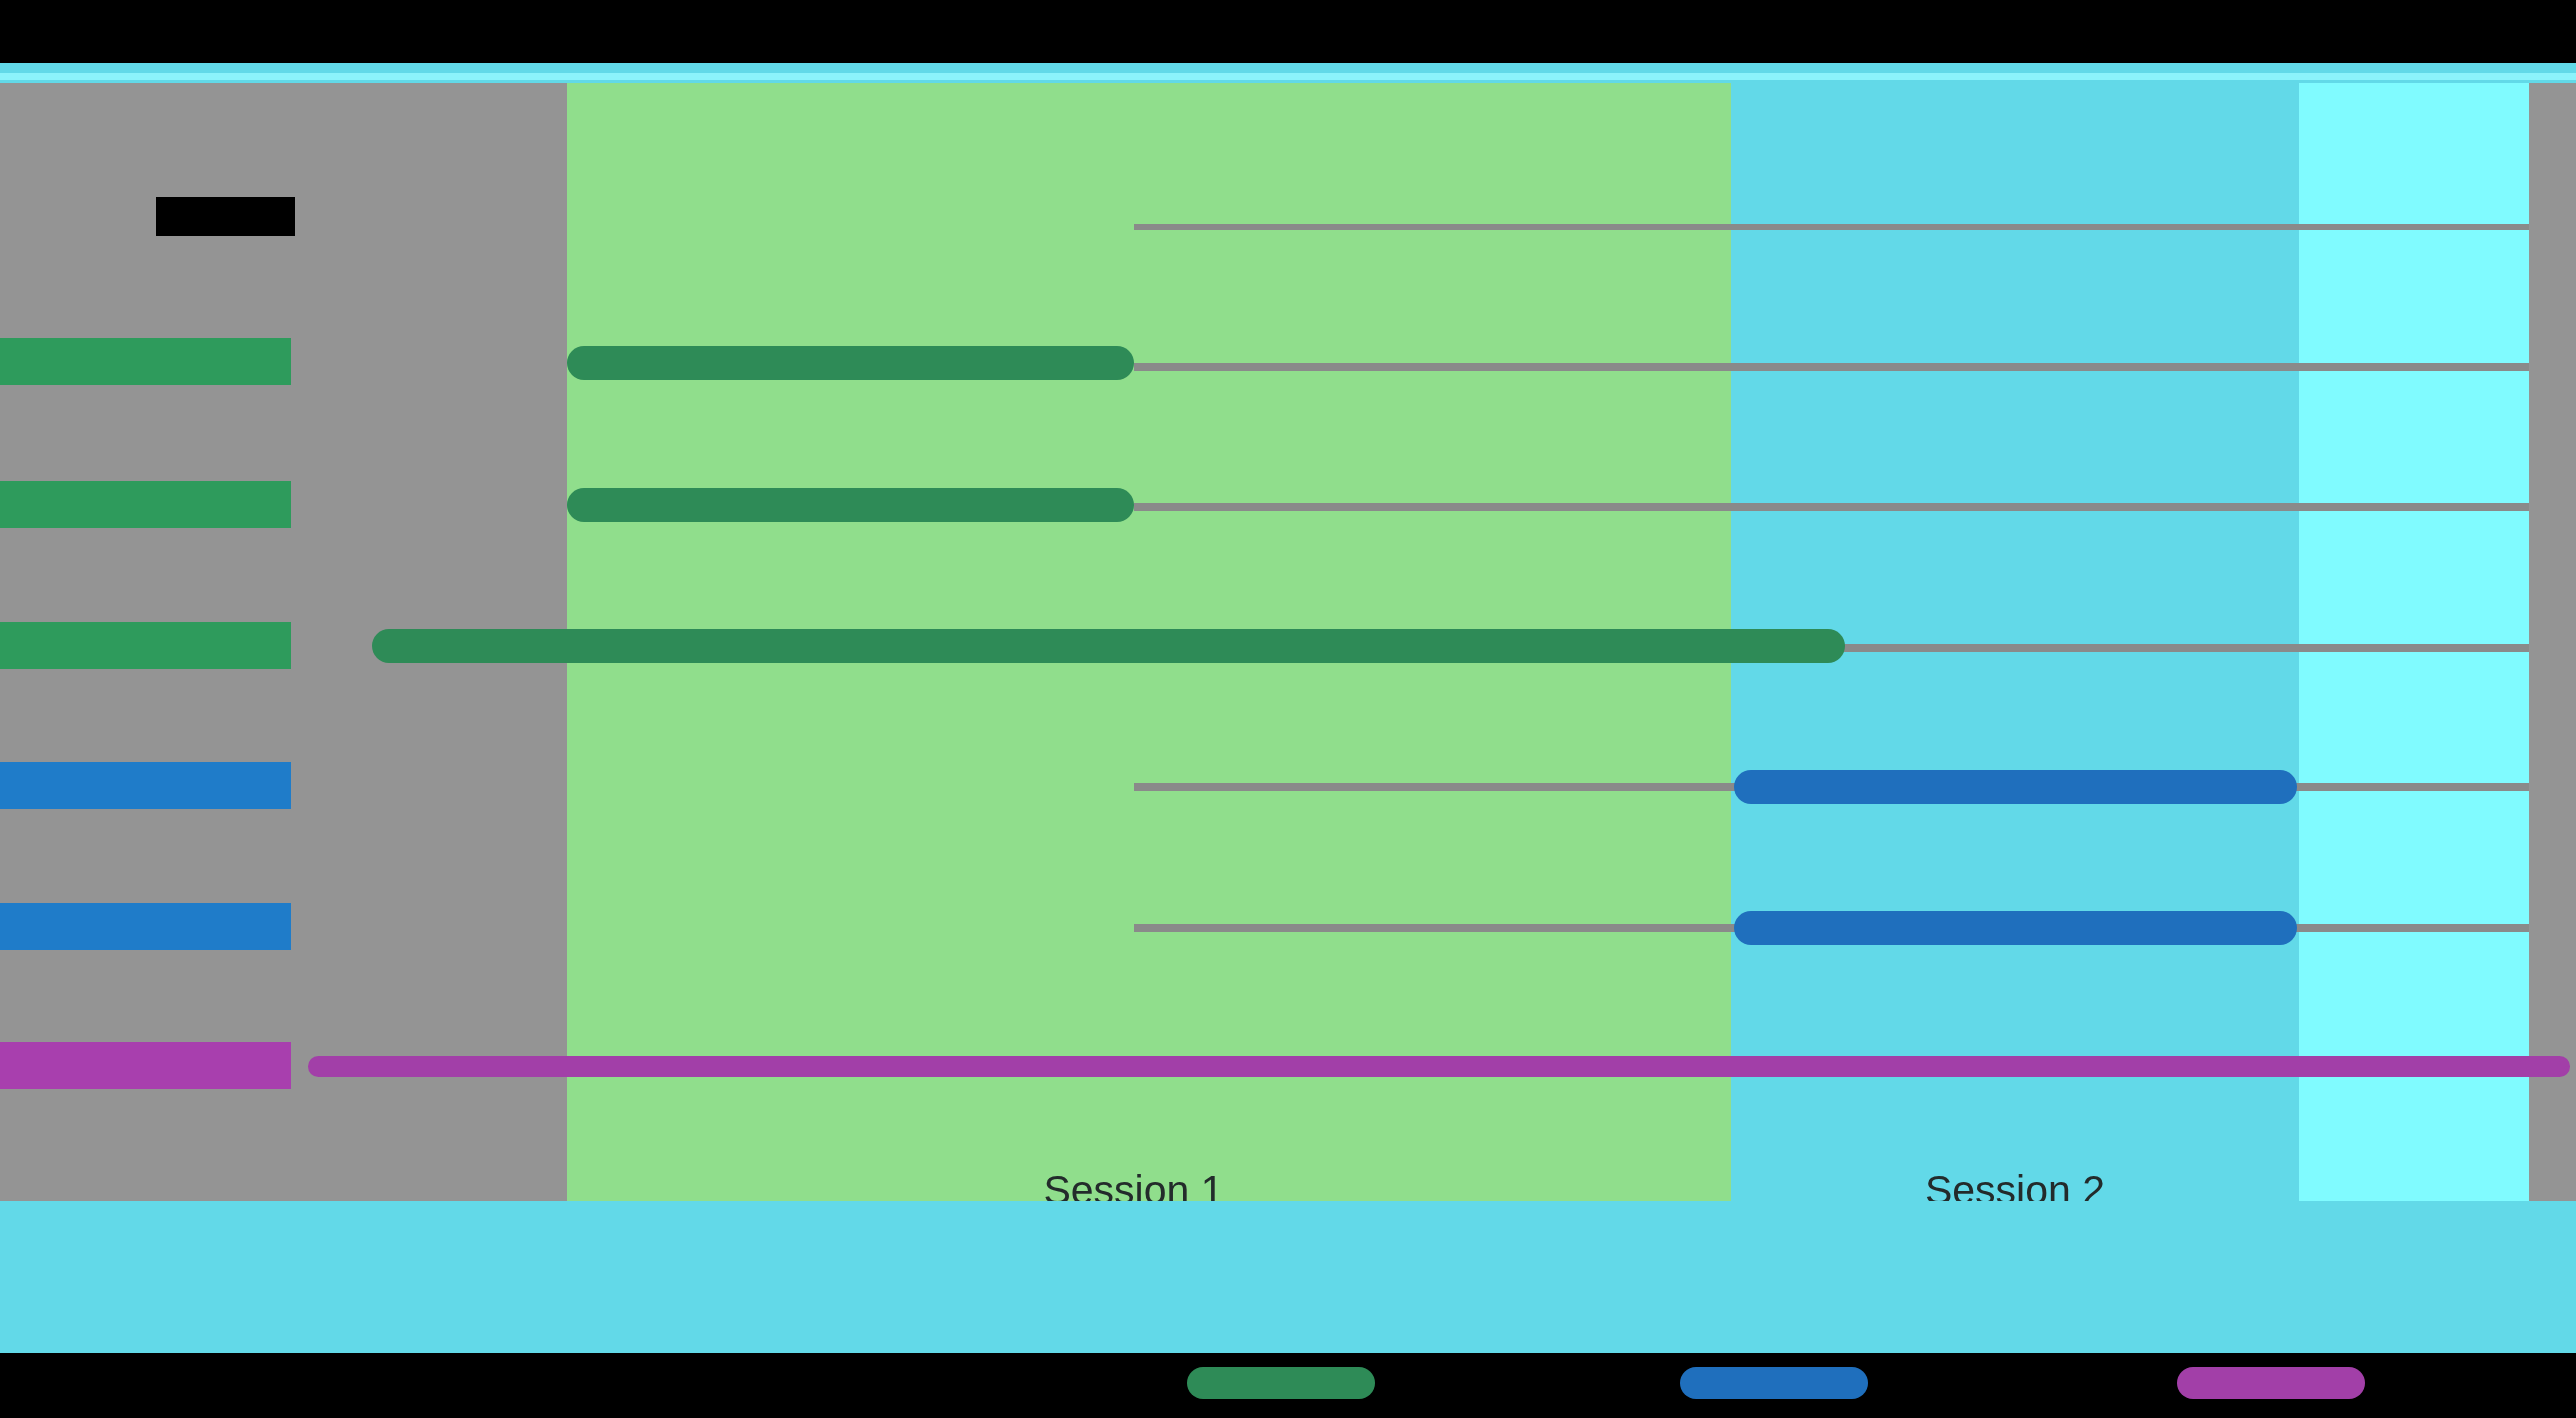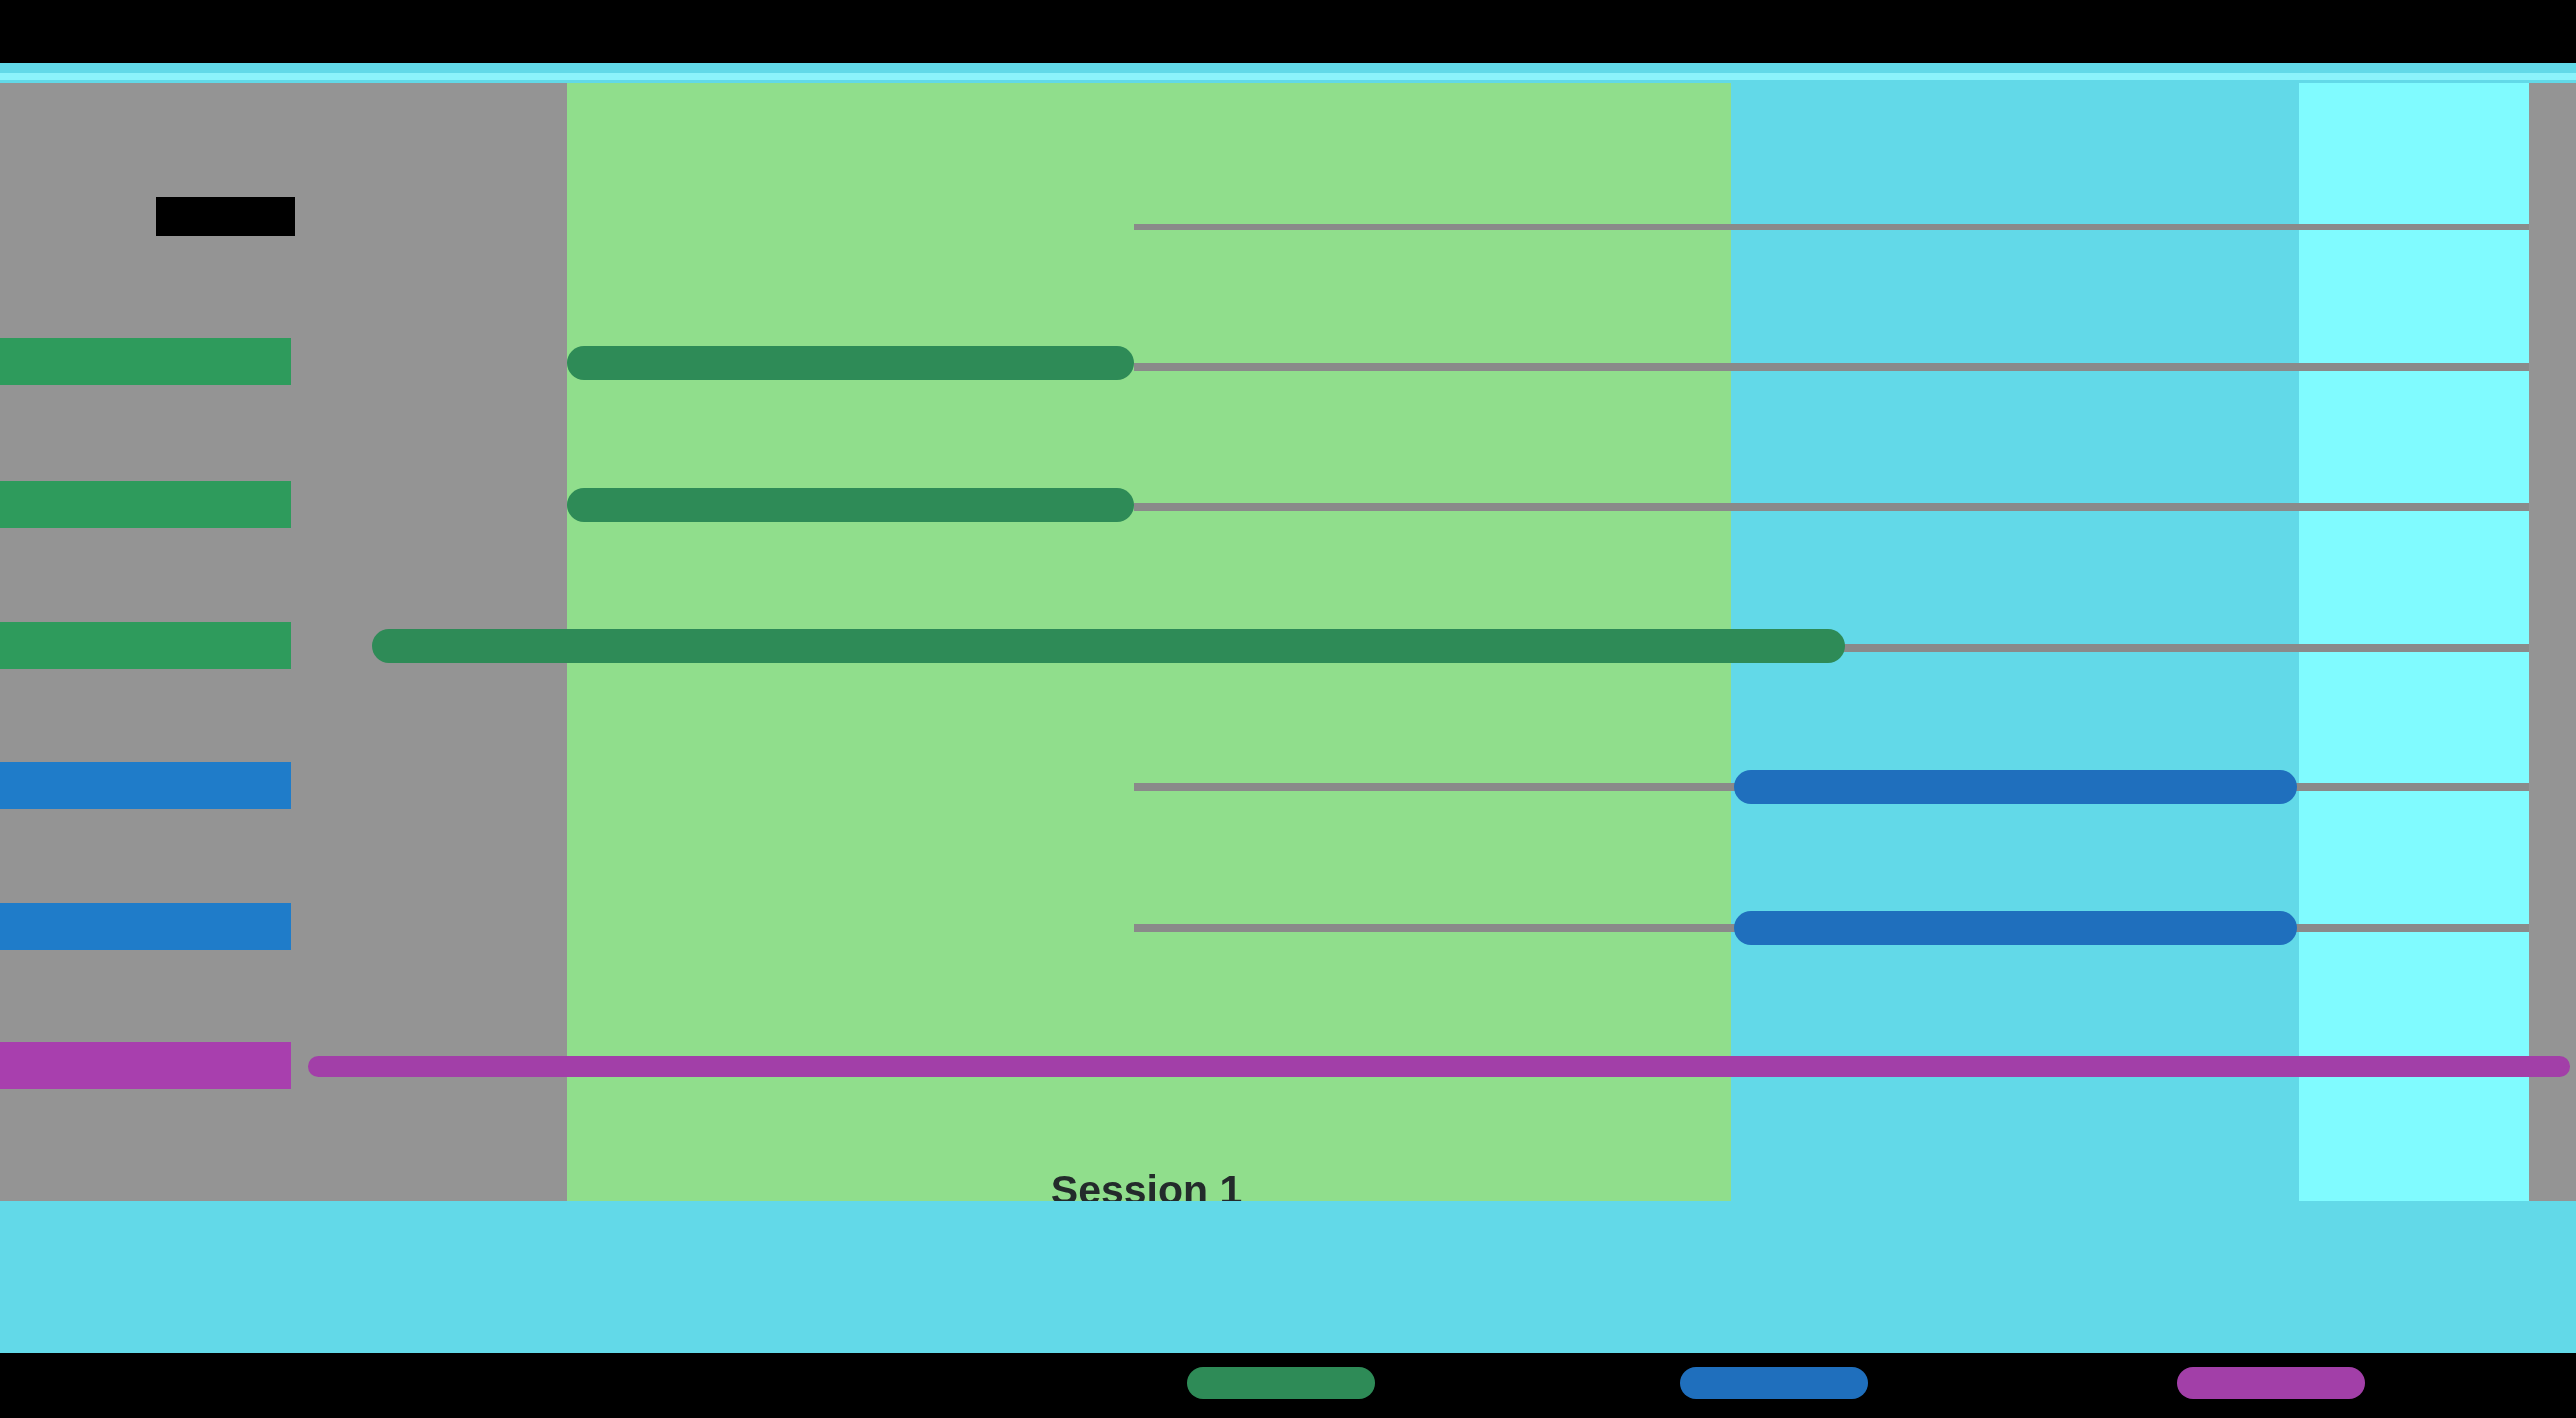--- a/index.html
+++ b/index.html
@@ -55,21 +55,21 @@
 
   
   .band-label {
     position: absolute;
     top: 1084px;
     font-size: 41px;
     color: #232B2B;
     text-align: center;
     white-space: nowrap;
   }
-  .band-label.s1 { left: 564px;  width: 1165px; font-weight: bold; }
+  .band-label.s1 { left: 551px;  width: 1165px; }
   .band-label.s2 { left: 1731px; width: 568px;  }
 
   
   .chart-title-redaction {
     position: absolute;
     left: 156px; top: 114px;
     width: 139px; height: 39px;
     background: #000000;
   }
   .chart-title-redaction .tt {
@@ -211,20 +211,21 @@
 
     <div class="bar" style="left:372px; top:546px; width:1473px; background:#2E8B57;"></div>
 
     <div class="bar" style="left:1734px; top:687px; width:563px; background:#1F6FBD;"></div>
 
     <div class="bar" style="left:1734px; top:828px; width:563px; background:#1F6FBD;"></div>
 
     <div class="bar thin" style="left:308px; top:973px; width:2262px; background:#A23FA8;"></div>
 
     <div class="band-label s1">Session 1</div>
+    <div class="band-label s2">Session 2</div>
 
   </div>
 
   <div class="footer"></div>
 
   <div class="legend">
     <div class="legend-item" style="left:1187px;">
       <span class="legend-swatch" style="background:#2E8B57;"></span>
       <span class="legend-text"></span>
     </div>

